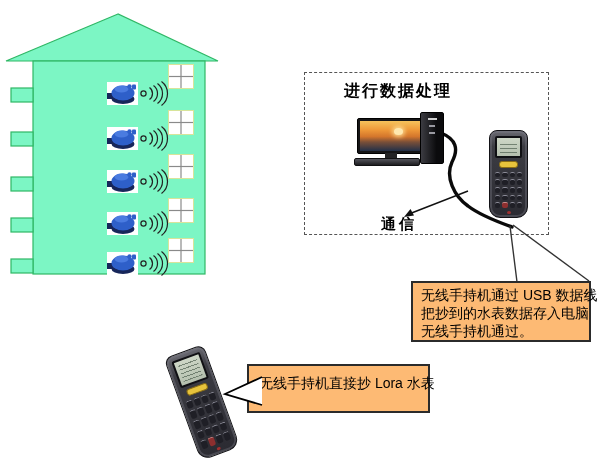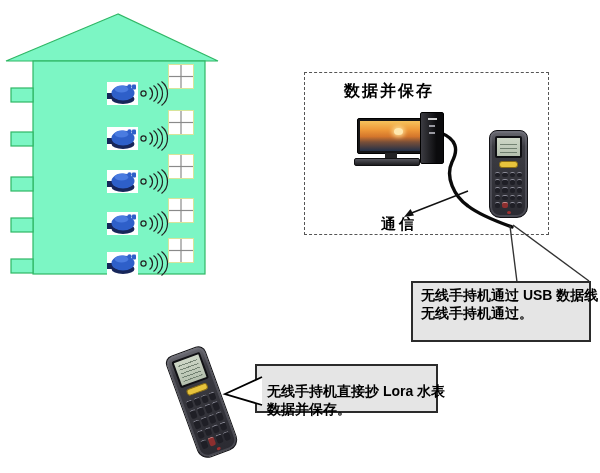--- a/index.html
+++ b/index.html
@@ -50,24 +50,24 @@
   .hh-fnbtn{width:58%;height:5px;margin:2px auto 1px;background:#e7c33c;
     border:1px solid #8a6d14;border-radius:3px;}
   .hh-keys{flex:1;display:grid;grid-template-columns:repeat(4,1fr);grid-auto-rows:1fr;
     gap:2px;margin:2px 1px 1px;padding:1px;}
   .hh-keys i{display:block;background:#1f1f26;border-radius:2px;border-top:1px solid #8b8b97;}
   .hh-keys i:nth-child(18){background:#8d2f2f;border-top-color:#c98a8a;}
   .hh-foot{height:5px;position:relative;}
   .hh-foot::after{content:"";position:absolute;left:50%;top:1px;width:4px;height:3px;
     margin-left:-2px;border-radius:50%;background:#a03030;}
   
-  .callout{position:absolute;background:#e5e5e5;border:2px solid #2b2b2b;box-sizing:border-box;
-    font-size:14px;line-height:18px;font-weight:bold;z-index:5;}
+  .callout{position:absolute;background:#fdba74;border:2px solid #2b2b2b;box-sizing:border-box;
+    font-size:14px;line-height:18px;font-weight:normal;z-index:5;}
   .callout-usb{left:411px;top:281px;width:180px;height:61px;padding:3px 0 0 8px;}
-  .callout-lora{left:255px;top:364px;width:183px;height:49px;padding:16px 0 0 10px;}
+  .callout-lora{left:247px;top:364px;width:183px;height:49px;padding:8px 0 0 10px;}
   .callout div{white-space:nowrap;}
   #lora-tail{position:absolute;left:222px;top:369px;z-index:6;}
 </style>
 </head>
 <body>
 
 <div id="stage">
 
   <svg id="diagram-svg" width="600" height="473" viewBox="0 0 600 473">
     <defs>
@@ -125,21 +125,21 @@
       <polygon points="404,217 414,215.5 410.5,209" fill="#111"></polygon>
     </g>
 
     <g stroke="#333" stroke-width="1.4">
       <line x1="510" y1="226" x2="517" y2="282"></line>
       <line x1="513" y1="225" x2="589" y2="281"></line>
     </g>
   </svg>
 
   <div class="dashed-box"></div>
-  <div class="box-title">数据并保存</div>
+  <div class="box-title">进行数据处理</div>
   <div class="comm-label">通信</div>
 
   <div class="monitor">
     <div class="screen">
       <div class="sun"></div>
     </div>
   </div>
   <div class="monitor-stand"></div>
   <div class="keyboard"></div>
   <div class="tower">
@@ -203,24 +203,24 @@
         <i></i>
         <i></i>
         <i></i>
         <i></i>
       </div>
     <div class="hh-foot"></div>
   </div>
 
   <div class="callout callout-usb">
     <div>无线手持机通过 USB 数据线</div>
+    <div>把抄到的水表数据存入电脑</div>
     <div>无线手持机通过。</div>
   </div>
 
   <div class="callout callout-lora">
     <div>无线手持机直接抄 Lora 水表</div>
-    <div>数据并保存。</div>
   </div>
   <svg id="lora-tail" width="42" height="44" viewBox="0 0 42 44">
     <path d="M40,8 L3,25 L40,36" fill="#ffffff" stroke="#000" stroke-width="1.8"></path>
   </svg>
 
 </div>
 
 </body></html>

